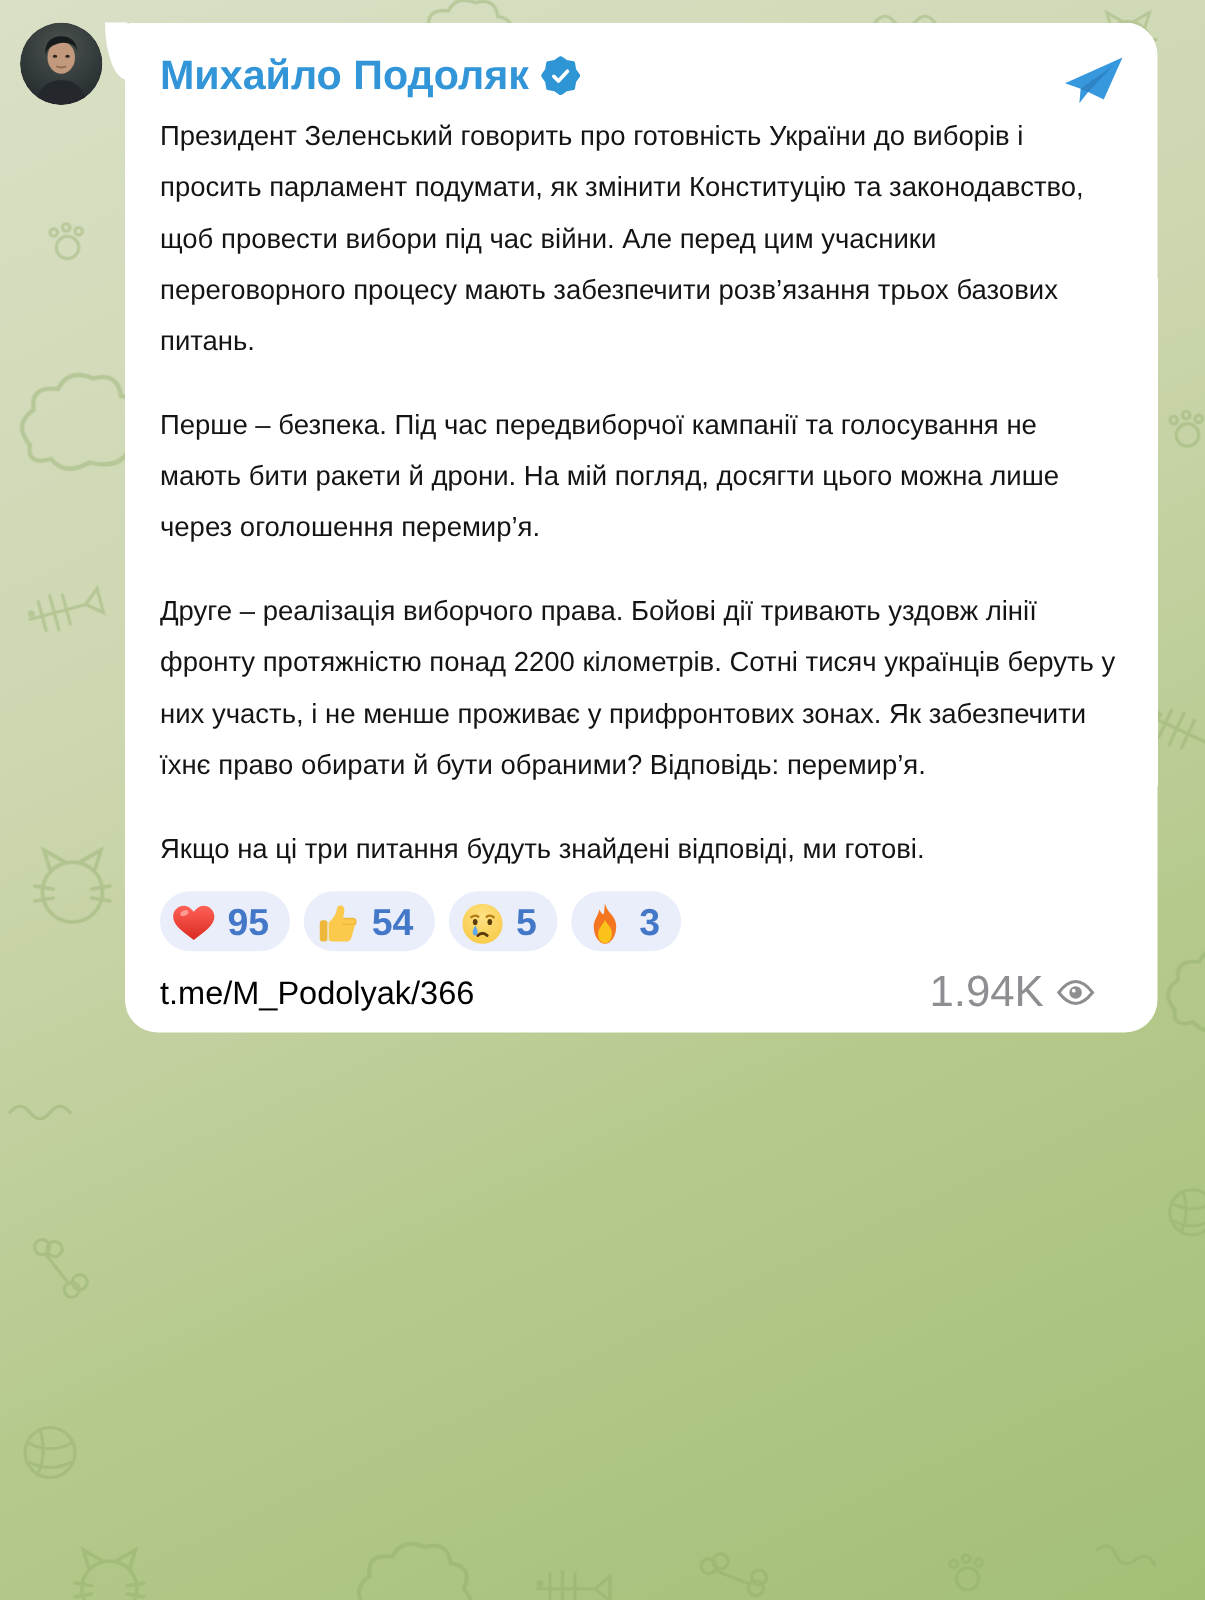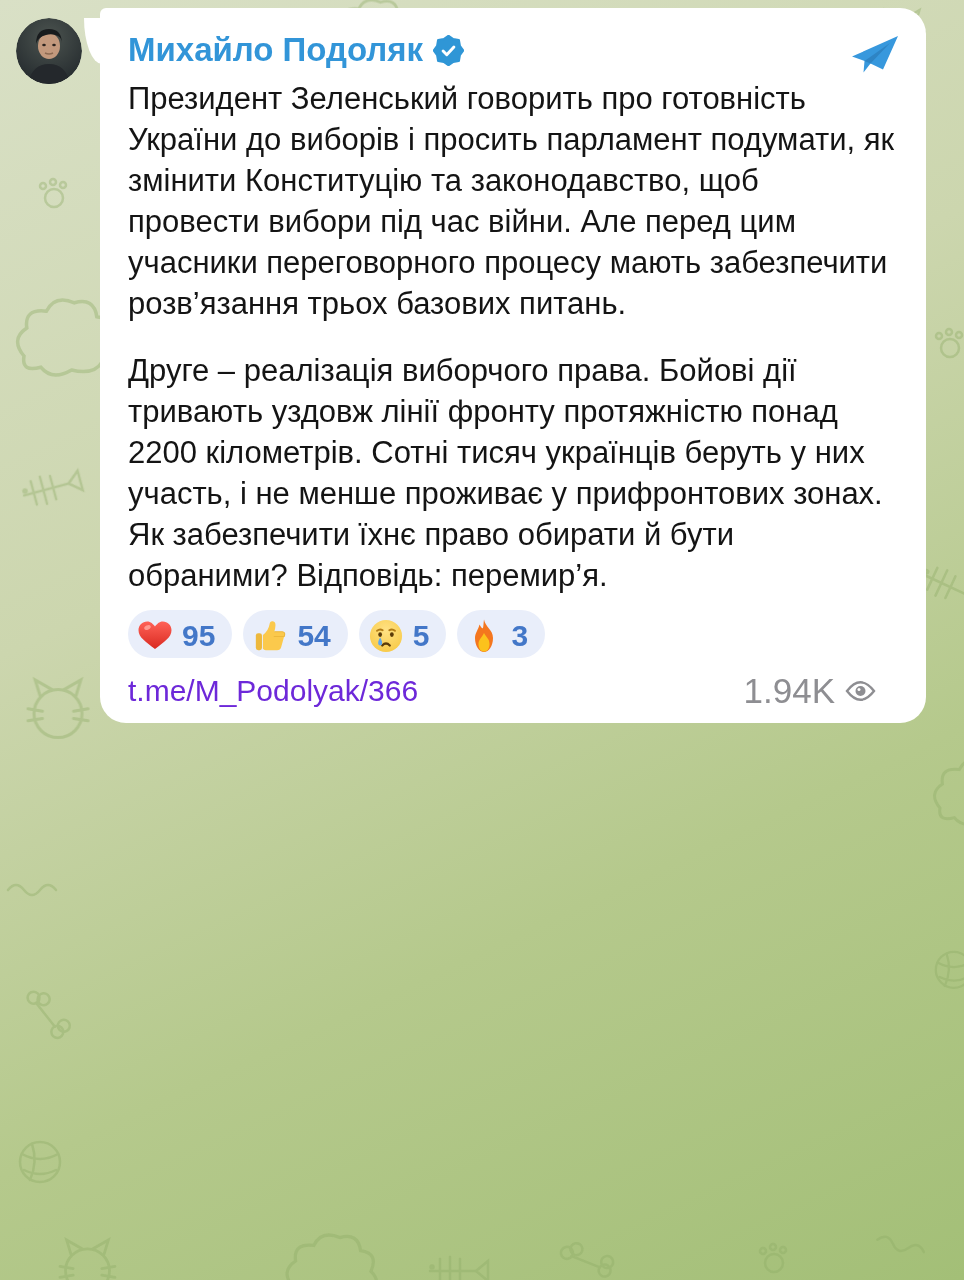--- a/index.html
+++ b/index.html
@@ -24,21 +24,21 @@
   }
   .avatar svg { display: block; width: 66px; height: 66px; }
 
   .bubble-tail {
     position: absolute; left: 84px; top: 18px;
     width: 18px; height: 46px;
     background: #ffffff;
     border-bottom-left-radius: 18px 46px;
   }
   .bubble {
-    position: absolute; left: 100px; top: 8px;
+    position: absolute; left: 100px; top: 18px;
     width: 826px;
     background: #ffffff;
     border-radius: 6px 26px 26px 26px;
     padding: 22px 28px 12px 28px;
   }
 
   .header-row {
     display: flex; align-items: center; gap: 10px;
     margin-bottom: 8px; padding-right: 70px;
     height: 40px;
@@ -48,42 +48,42 @@
     line-height: 40px; white-space: nowrap; cursor: pointer;
   }
   .badge { width: 31px; height: 31px; display: inline-block; }
   .badge svg { display: block; width: 31px; height: 31px; }
   .plane {
     position: absolute; top: 26px; right: 26px;
     width: 50px; height: 40px; cursor: pointer;
   }
   .plane svg { display: block; width: 50px; height: 40px; }
 
-  .msg-body { color: #141414; font-size: 31px; line-height: 41px; }
+  .msg-body { color: #141414; font-size: 22px; line-height: 41px; }
   .msg-body p { margin: 0 0 26px 0; }
   .msg-body p:last-child { margin-bottom: 14px; }
 
   .reactions { display: flex; gap: 11px; align-items: center; }
   .pill {
     display: flex; align-items: center; gap: 9px;
     height: 48px; border-radius: 24px;
     background: #e9eefa; border: none;
     padding: 4px 17px 0 9px; cursor: pointer;
     font-family: "Liberation Sans", sans-serif;
   }
   .pill .emoji { width: 36px; height: 36px; display: flex; align-items: center; justify-content: center; }
   .pill .emoji svg { display: block; }
   .pill .count { font-size: 30px; font-weight: 600; color: #4377c8; }
 
   .footer {
     margin-top: 13px;
     display: flex; justify-content: space-between; align-items: center;
     height: 40px;
   }
-  .post-link { font-size: 30px; color: #6d28d9; text-decoration: none; cursor: pointer; }
+  .post-link { font-size: 26px; color: #000000; text-decoration: none; cursor: pointer; }
   .meta { display: flex; align-items: center; color: #8e8e92; font-size: 35px; }
   .meta .views { margin-right: 10px; }
   .meta .eye { width: 31px; height: 24px; margin-right: 22px; }
   .meta .eye svg { display: block; width: 31px; height: 24px; }
 </style>
 </head>
 <body>
 
 <div class="stage">
 
@@ -198,21 +198,23 @@
 
     <span class="plane">
       <svg viewBox="0 0 50 40" xmlns="http://www.w3.org/2000/svg">
         <path d="M48 2 L2 22.5 L14.5 27 L13.5 38.5 L20.5 29.5 L33 35.5 Z" fill="#3798dd"></path>
         <path d="M14.5 27 L40 9 L20.5 29.5 L14.5 27 Z" fill="#2e84c4"></path>
       </svg>
     </span>
 
     <div class="msg-body">
       <p>Президент Зеленський говорить про готовність України до виборів і просить парламент подумати, як змінити Конституцію та законодавство, щоб провести вибори під час війни. Але перед цим учасники переговорного процесу мають забезпечити розв’язання трьох базових питань.</p>
+      <p>Перше – безпека. Під час передвиборчої кампанії та голосування не мають бити ракети й дрони. На мій погляд, досягти цього можна лише через оголошення перемир’я.</p>
       <p>Друге – реалізація виборчого права. Бойові дії тривають уздовж лінії фронту протяжністю понад 2200 кілометрів. Сотні тисяч українців беруть у них участь, і не менше проживає у прифронтових зонах. Як забезпечити їхнє право обирати й бути обраними? Відповідь: перемир’я.</p>
+      <p>Якщо на ці три питання будуть знайдені відповіді, ми готові.</p>
     </div>
 
     <div class="reactions">
 
       <button class="pill">
         <span class="emoji">
           <svg width="34" height="32" viewBox="0 0 34 32" xmlns="http://www.w3.org/2000/svg">
             <defs>
               <linearGradient id="heartg" x1="0" y1="0" x2="0" y2="1">
                 <stop offset="0%" stop-color="#ff6257"></stop>

